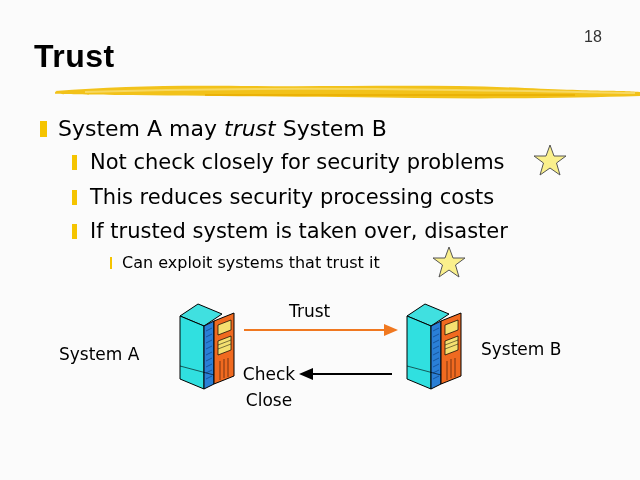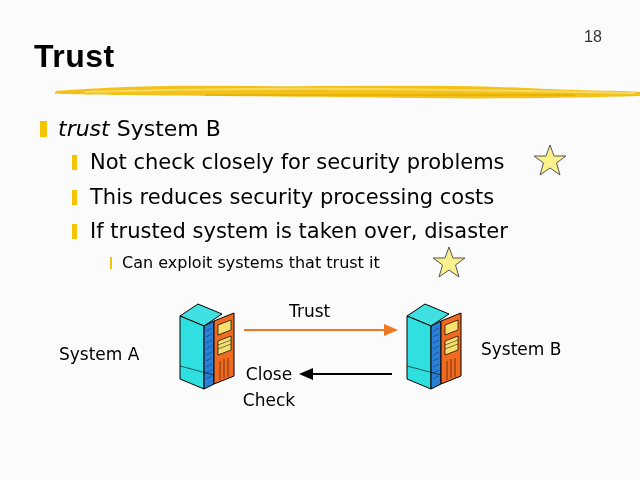--- a/index.html
+++ b/index.html
@@ -26,20 +26,21 @@
 <div id="title" class="abs">Trust</div>
 
 <svg id="underline" class="abs" width="585" height="22" viewBox="0 0 585 22">
   <path d="M0 11 C 60 6, 120 5, 200 6 S 380 4, 470 8 S 560 10, 585 12 L 585 16 C 520 18, 440 19, 360 18 S 160 16, 60 15 S 10 13, 0 11 Z" fill="#f2c21a"></path>
   <path d="M30 12 C 120 9, 260 8, 400 10 S 540 13, 580 13" stroke="#f7d860" stroke-width="2" fill="none"></path>
   <path d="M150 15 C 260 14, 380 16, 520 15" stroke="#e9ad00" stroke-width="1.5" fill="none"></path>
 </svg>
 
 <div class="bullet-row l1" style="top:116px;">
   <span class="mark"></span>
+  <span style="white-space:pre;">System A may </span>
   <em>trust</em>
   <span style="white-space:pre;"> System B</span>
 </div>
 
 <div class="bullet-row l2" style="top:150px;">
   <span class="mark"></span>
   <span>Not check closely for security problems</span>
 </div>
 <div class="bullet-row l2" style="top:185px;justify-content:space-between;">
   <span class="mark"></span>
@@ -59,22 +60,22 @@
 </svg>
 <svg class="star" style="left:432px;top:246px;" width="34" height="32" viewBox="0 0 34 32">
   <polygon points="17,1 21,12 33,12 23.5,19 27,31 17,24 7,31 10.5,19 1,12 13,12" fill="#faf08c" stroke="#555" stroke-width="1"></polygon>
 </svg>
 
 <div class="diagram-label" style="left:59px;top:344px;">System A</div>
 <div class="diagram-label" style="left:481px;top:339px;">System B</div>
 <div class="diagram-label" style="left:289px;top:301px;">Trust</div>
 
 <div class="diagram-label" style="left:234px;top:361px;width:70px;line-height:26px;">
+  <div>Check</div>
   <div>Close</div>
-  <div>Check</div>
 </div>
 
 <svg class="abs" style="left:178px;top:303px;" width="62" height="88" viewBox="0 0 62 88">
 
   <polygon points="2,13 20,1 44,11 26,23" fill="#40e0e0" stroke="#000" stroke-width="1"></polygon>
 
   <polygon points="2,13 26,23 26,86 2,76" fill="#30e0e0" stroke="#000" stroke-width="1"></polygon>
 
   <polygon points="26,23 36,18 36,81 26,86" fill="#2a7fd6" stroke="#000" stroke-width="1"></polygon>
   <g stroke="#0a3a7a" stroke-width="0.6">

